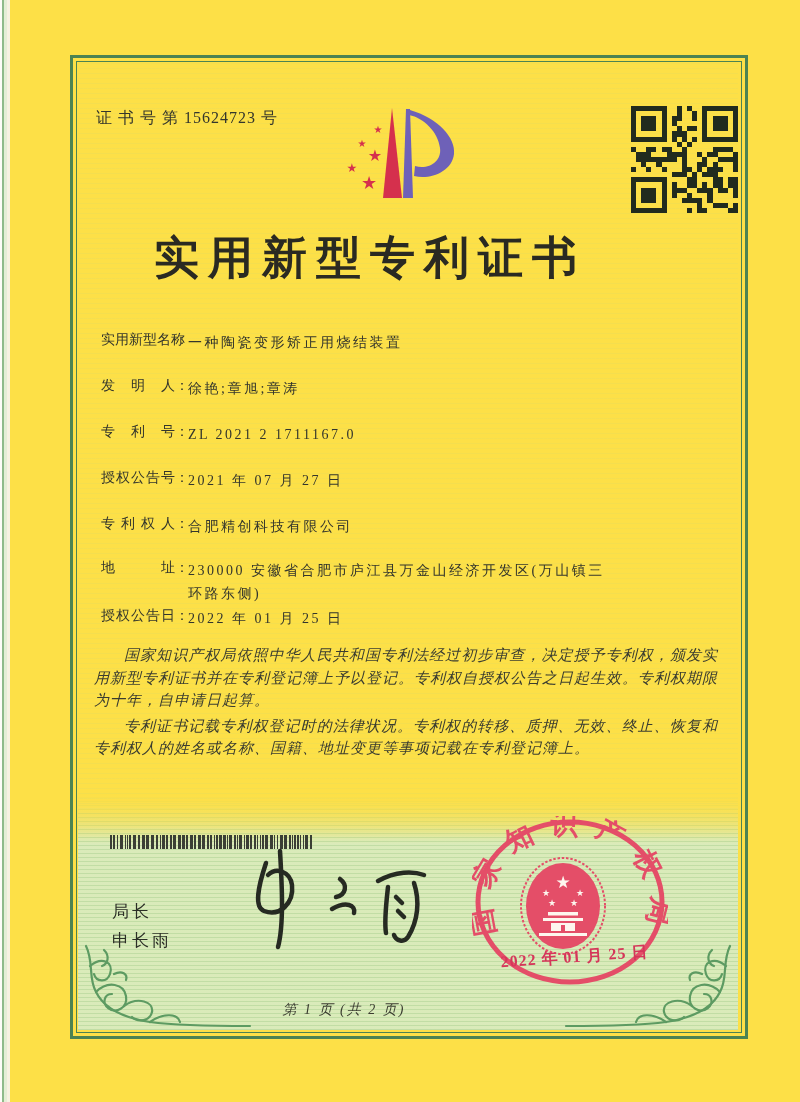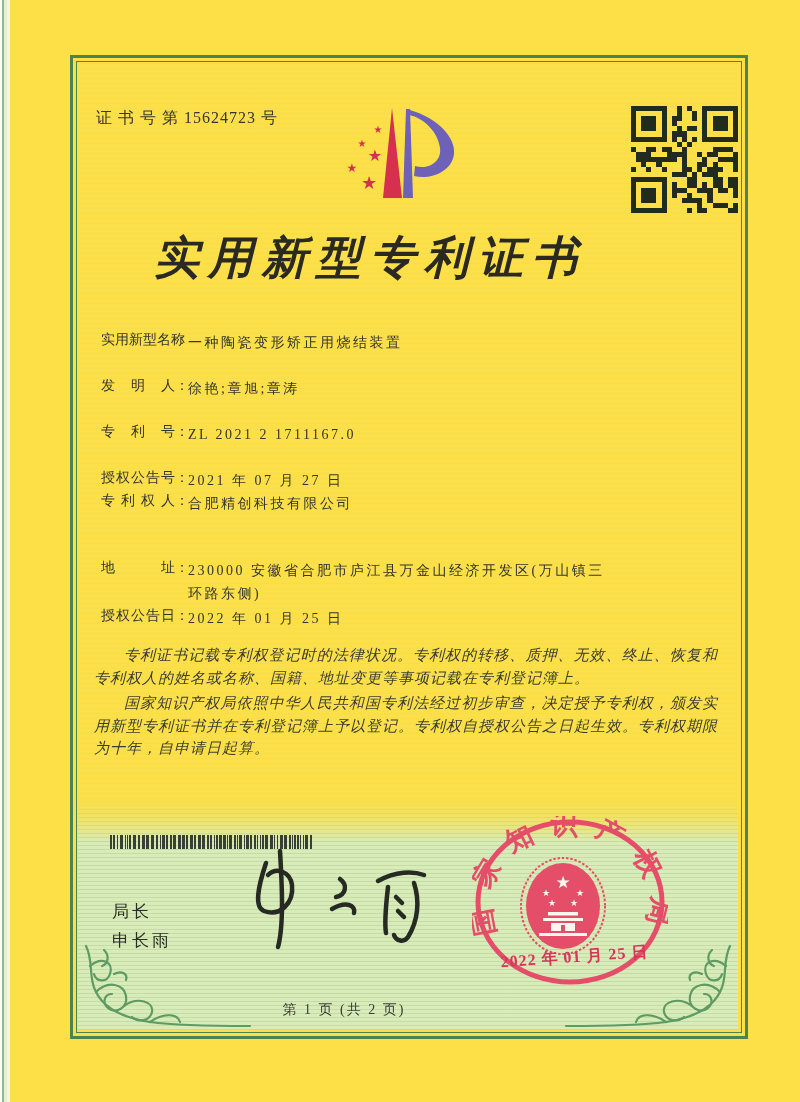--- a/index.html
+++ b/index.html
@@ -18,41 +18,41 @@
       linear-gradient(to bottom,rgba(220,240,205,0),rgba(214,236,198,.9) 22%,rgba(214,236,198,.9));
     -webkit-mask-image:linear-gradient(to bottom,transparent,#000 20%);
             mask-image:linear-gradient(to bottom,transparent,#000 20%);}
   .flourish{position:absolute;width:172px;height:84px;}
   .flourish.left{left:80px;top:944px;}
   .flourish.right{left:564px;top:944px;transform:scaleX(-1);}
   .cert-no{position:absolute;left:96px;top:108px;font-size:16px;letter-spacing:1px;color:#34362c;}
   .logo-svg{position:absolute;left:326px;top:106px;width:152px;height:100px;}
   .qr-svg{position:absolute;left:631px;top:106px;width:107px;height:107px;}
   .title{position:absolute;left:76px;top:228px;width:588px;margin:0;text-align:center;
-    font-size:45px;font-weight:600;letter-spacing:9px;color:#2a2a22;font-style:italic;}
+    font-size:45px;font-weight:600;letter-spacing:9px;color:#2a2a22;}
   .frow{position:absolute;left:101px;font-size:14px;color:#33352c;white-space:nowrap;}
   .flabel{display:inline-block;width:74px;text-align:justify;text-align-last:justify;}
   .fcolon{display:inline-block;width:13px;}
   .fvalue{display:inline-block;letter-spacing:2.5px;vertical-align:top;white-space:pre-line;line-height:23px;}
   .pair2{position:absolute;left:257px;white-space:nowrap;}
   .pair2 .flabel2{letter-spacing:1px;}
   .paras{position:absolute;left:94px;top:644px;width:624px;color:#3a3c30;}
   .paras p{margin:0 0 3px 0;font-size:15px;line-height:22.5px;text-indent:2em;
     text-align:justify;font-style:italic;letter-spacing:1px;}
   .barcode-svg{position:absolute;left:110px;top:835px;width:205px;height:14px;}
   .director-title{position:absolute;left:112px;top:892px;font-size:17px;letter-spacing:3px;
     color:#2b2e26;font-family:"Liberation Sans","DejaVu Sans",sans-serif;margin-top:8px;}
   .director-name{position:absolute;left:112px;top:929px;font-size:17px;letter-spacing:3px;
     color:#2b2e26;font-family:"Liberation Sans","DejaVu Sans",sans-serif;}
   .signature-svg{position:absolute;left:228px;top:845px;width:200px;height:112px;}
   .seal-svg{position:absolute;left:472px;top:816px;width:196px;height:172px;}
   .seal-date{position:absolute;left:487px;top:947px;width:175px;text-align:center;
     font-size:16px;font-weight:bold;letter-spacing:1px;color:#d5365a;transform:rotate(-4deg);}
   .page-info{position:absolute;left:76px;top:1001px;width:536px;text-align:center;
-    font-size:14px;letter-spacing:2px;color:#3a3c30;}
+    font-size:14px;letter-spacing:2px;color:#3a3c30;font-style:italic;}
   .back-note{position:absolute;left:0;top:1101px;width:768px;text-align:center;
     font-size:15px;font-style:italic;letter-spacing:3px;color:#3a3c30;}
   .seal-arc-text{font-size:27px;font-weight:bold;letter-spacing:16px;fill:#e44e68;}
 </style>
 </head>
 <body>
 
 <div class="page">
 
   <div class="scan-edge"></div>
@@ -325,34 +325,34 @@
   </div>
   <div class="frow" style="top:377px">
     <span class="flabel">发明人</span><span class="fcolon">：</span><span class="fvalue">徐艳;章旭;章涛</span>
   </div>
   <div class="frow" style="top:423px">
     <span class="flabel">专利号</span><span class="fcolon">：</span><span class="fvalue">ZL 2021 2 1711167.0</span>
   </div>
   <div class="frow" style="top:469px">
     <span class="flabel">授权公告号</span><span class="fcolon">：</span><span class="fvalue">2021 年 07 月 27 日</span>
   </div>
-  <div class="frow" style="top:492px">
+  <div class="frow" style="top:515px">
     <span class="flabel">专利权人</span><span class="fcolon">：</span><span class="fvalue">合肥精创科技有限公司</span>
   </div>
   <div class="frow" style="top:559px">
     <span class="flabel">地址</span><span class="fcolon">：</span><span class="fvalue" style="white-space:pre-line;max-width:480px">230000 安徽省合肥市庐江县万金山经济开发区(万山镇三
 环路东侧)</span>
   </div>
   <div class="frow" style="top:607px">
     <span class="flabel">授权公告日</span><span class="fcolon">：</span><span class="fvalue">2022 年 01 月 25 日</span>
   </div>
 
   <div class="paras">
+    <p>国家知识产权局依照中华人民共和国专利法经过初步审查，决定授予专利权，颁发实用新型专利证书并在专利登记簿上予以登记。专利权自授权公告之日起生效。专利权期限为十年，自申请日起算。</p>
     <p>专利证书记载专利权登记时的法律状况。专利权的转移、质押、无效、终止、恢复和专利权人的姓名或名称、国籍、地址变更等事项记载在专利登记簿上。</p>
-    <p>国家知识产权局依照中华人民共和国专利法经过初步审查，决定授予专利权，颁发实用新型专利证书并在专利登记簿上予以登记。专利权自授权公告之日起生效。专利权期限为十年，自申请日起算。</p>
   </div>
 
   <svg id="barcode" class="barcode-svg" viewBox="0 0 205 14" preserveAspectRatio="none">
       <rect x="0" y="0" width="2" height="14" fill="#3a3f35"></rect>
       <rect x="3" y="0" width="2" height="14" fill="#3a3f35"></rect>
       <rect x="7" y="0" width="1" height="14" fill="#3a3f35"></rect>
       <rect x="10" y="0" width="3" height="14" fill="#3a3f35"></rect>
       <rect x="15" y="0" width="1" height="14" fill="#3a3f35"></rect>
       <rect x="17" y="0" width="1" height="14" fill="#3a3f35"></rect>
       <rect x="19" y="0" width="2" height="14" fill="#3a3f35"></rect>

